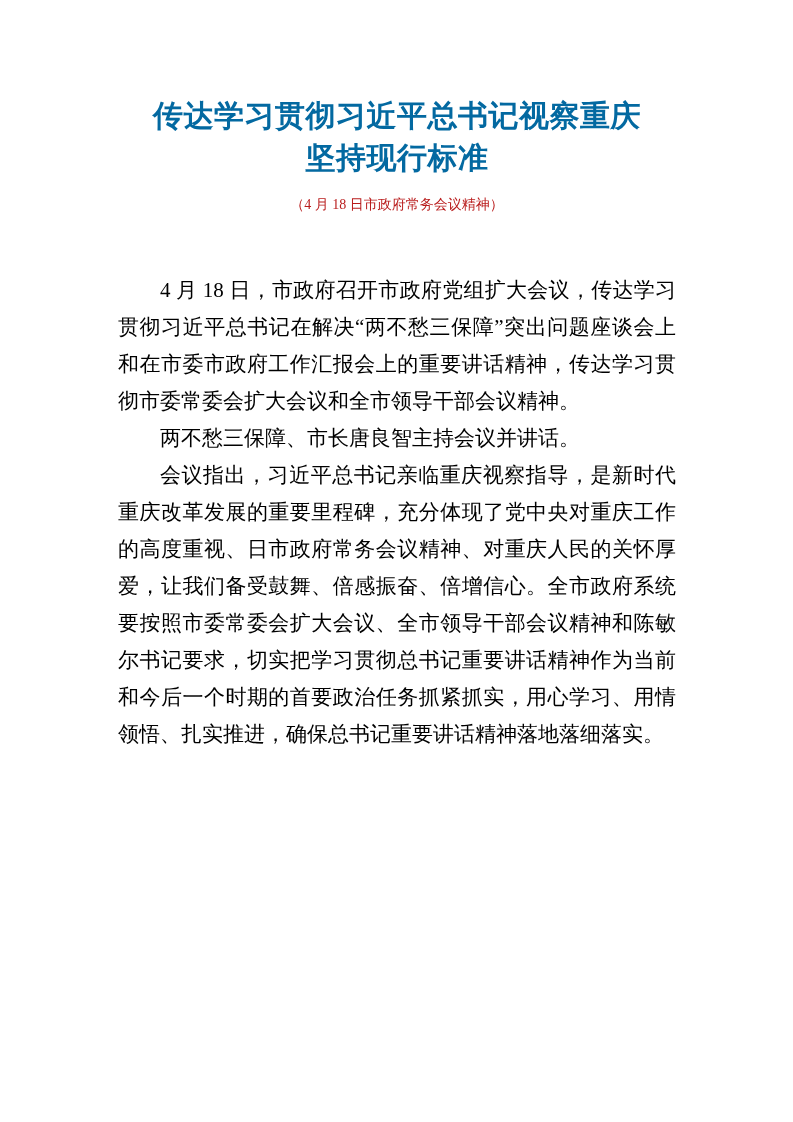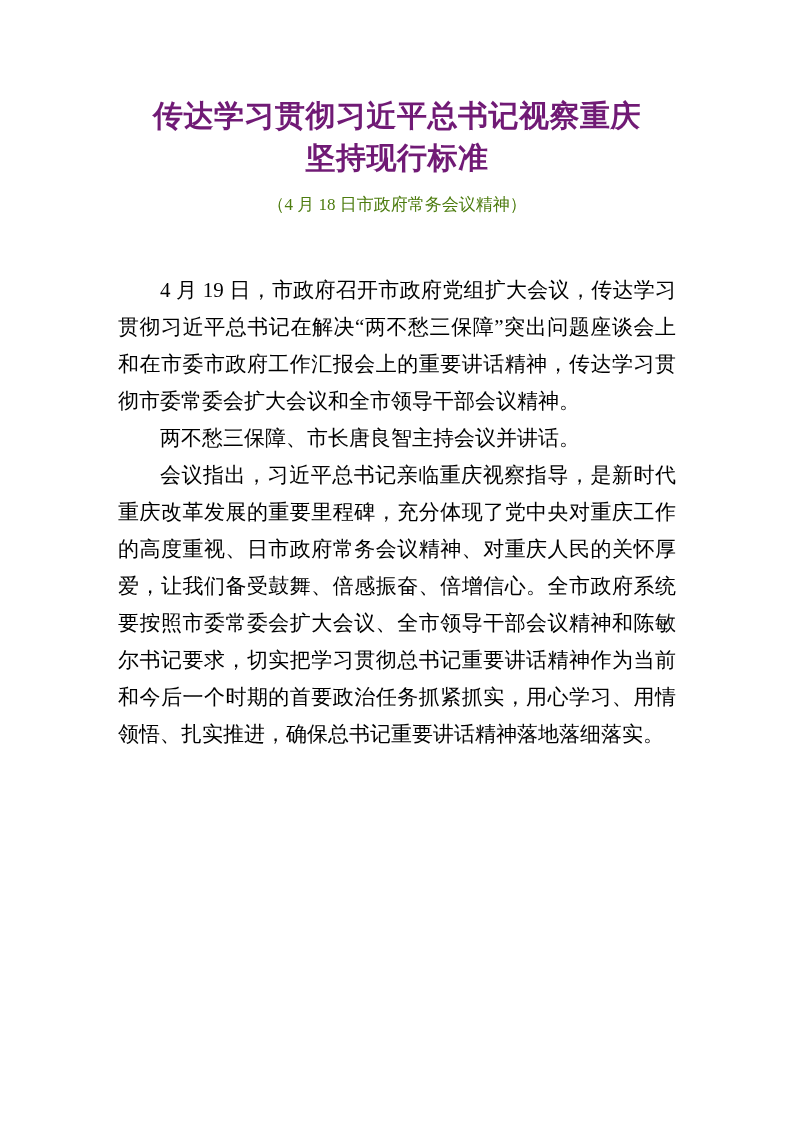--- a/index.html
+++ b/index.html
@@ -17,29 +17,29 @@
     height: 1122px;
     background: #ffffff;
     padding: 95px 117px 0 118px;
   }
   .doc-title {
     text-align: center;
     font-family: "Liberation Sans", "DejaVu Sans", sans-serif;
     font-weight: 700;
     font-size: 30px;
     line-height: 42px;
-    color: #701a75;
+    color: #0369a1;
     letter-spacing: 0.5px;
   }
   .doc-subtitle {
     margin-top: 11px;
     text-align: center;
-    font-size: 17px;
+    font-size: 14px;
     line-height: 30px;
-    color: #4d7c0f;
+    color: #b91c1c;
   }
   .doc-body {
     margin-top: 52px;
     font-size: 21px;
     line-height: 37px;
     text-align: justify;
     text-justify: inter-ideograph;
     color: #000000;
   }
   .doc-body p {
@@ -53,18 +53,18 @@
 <div class="page">
 
   <div class="doc-title">
     <div>传达学习贯彻习近平总书记视察重庆</div>
     <div>坚持现行标准</div>
   </div>
 
   <div class="doc-subtitle">（4 月 18 日市政府常务会议精神）</div>
 
   <div class="doc-body">
-    <p>4 月 19 日，市政府召开市政府党组扩大会议，传达学习贯彻习近平总书记在解决“两不愁三保障”突出问题座谈会上和在市委市政府工作汇报会上的重要讲话精神，传达学习贯彻市委常委会扩大会议和全市领导干部会议精神。</p>
+    <p>4 月 18 日，市政府召开市政府党组扩大会议，传达学习贯彻习近平总书记在解决“两不愁三保障”突出问题座谈会上和在市委市政府工作汇报会上的重要讲话精神，传达学习贯彻市委常委会扩大会议和全市领导干部会议精神。</p>
     <p>两不愁三保障、市长唐良智主持会议并讲话。</p>
     <p>会议指出，习近平总书记亲临重庆视察指导，是新时代重庆改革发展的重要里程碑，充分体现了党中央对重庆工作的高度重视、日市政府常务会议精神、对重庆人民的关怀厚爱，让我们备受鼓舞、倍感振奋、倍增信心。全市政府系统要按照市委常委会扩大会议、全市领导干部会议精神和陈敏尔书记要求，切实把学习贯彻总书记重要讲话精神作为当前和今后一个时期的首要政治任务抓紧抓实，用心学习、用情领悟、扎实推进，确保总书记重要讲话精神落地落细落实。</p>
   </div>
 
 </div>
 
 </body></html>

